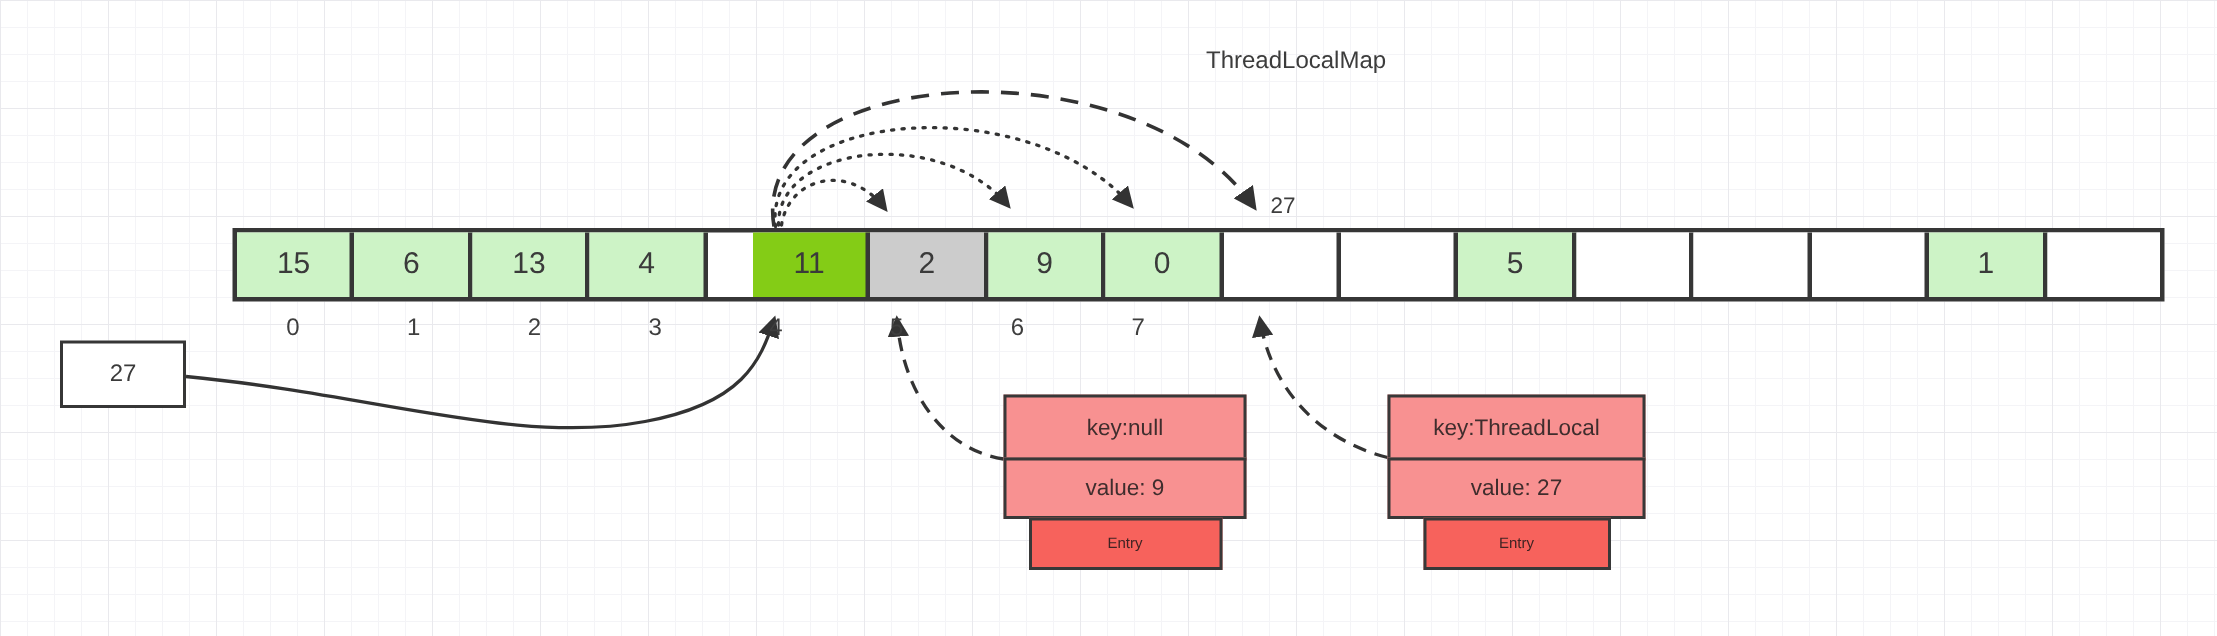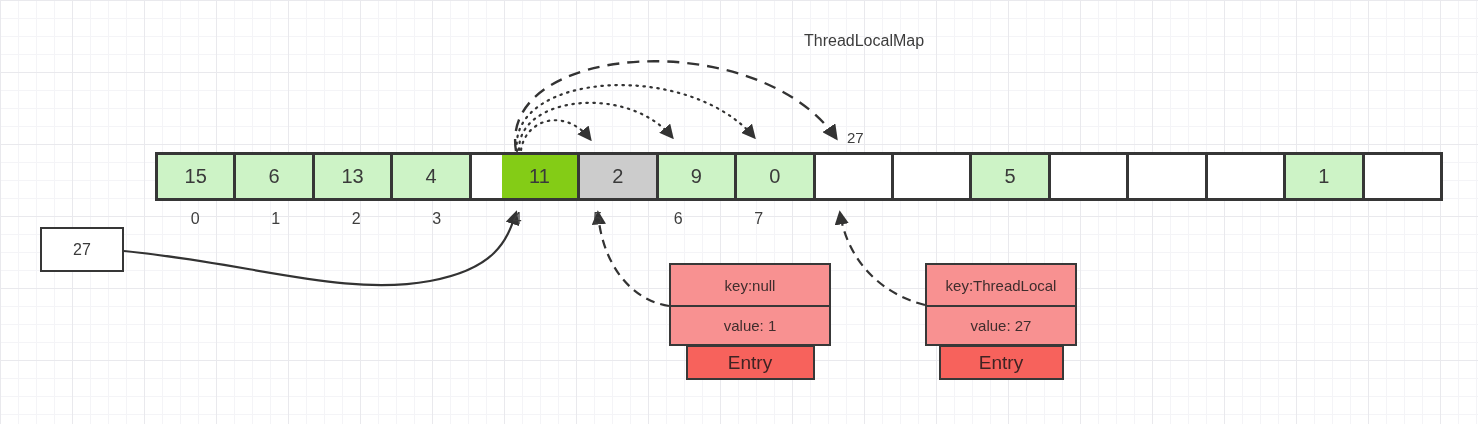--- a/index.html
+++ b/index.html
@@ -65,21 +65,21 @@
   }
   .entry-card .kv.key{height:44px;}
   .entry-card .kv.val{height:41px;margin-top:-2px;}
   .entry-card .entry-tag{
     margin:-1px auto 0 auto;
     height:35px;
     border:2px solid #383838;
     background:var(--entry-red,#f7625c);
     box-sizing:border-box;
     display:flex;align-items:center;justify-content:center;
-    font-size:19px;color:#3f2323;
+    font-size:10px;color:#3f2323;
   }
 </style>
 </head>
 <body>
 
 <div class="canvas">
 
   <svg class="arrow-layer" width="1478" height="424" viewBox="0 0 1478 424" aria-hidden="true">
     <defs>
       <marker id="arw" viewBox="0 0 10 10" refX="8" refY="5" markerWidth="6.5" markerHeight="6.5" orient="auto-start-reverse">
@@ -133,23 +133,23 @@
     </div>
 
   <div class="probe-box">
     <span>27</span>
   </div>
 
   <div class="rehash-label">27</div>
 
   <div class="entry-card" style="left:669px;top:263px;width:162px;">
     <div class="kv key">key:null</div>
-    <div class="kv val">value: 1</div>
+    <div class="kv val">value: 9</div>
     <div class="entry-tag" style="width:129px;">Entry</div>
   </div>
 
-  <div class="entry-card" style="left:925px;top:263px;width:152px;">
+  <div class="entry-card" style="left:925px;top:263px;width:172px;">
     <div class="kv key">key:ThreadLocal</div>
     <div class="kv val">value: 27</div>
     <div class="entry-tag" style="width:125px;">Entry</div>
   </div>
 
 </div>
 
 </body></html>

